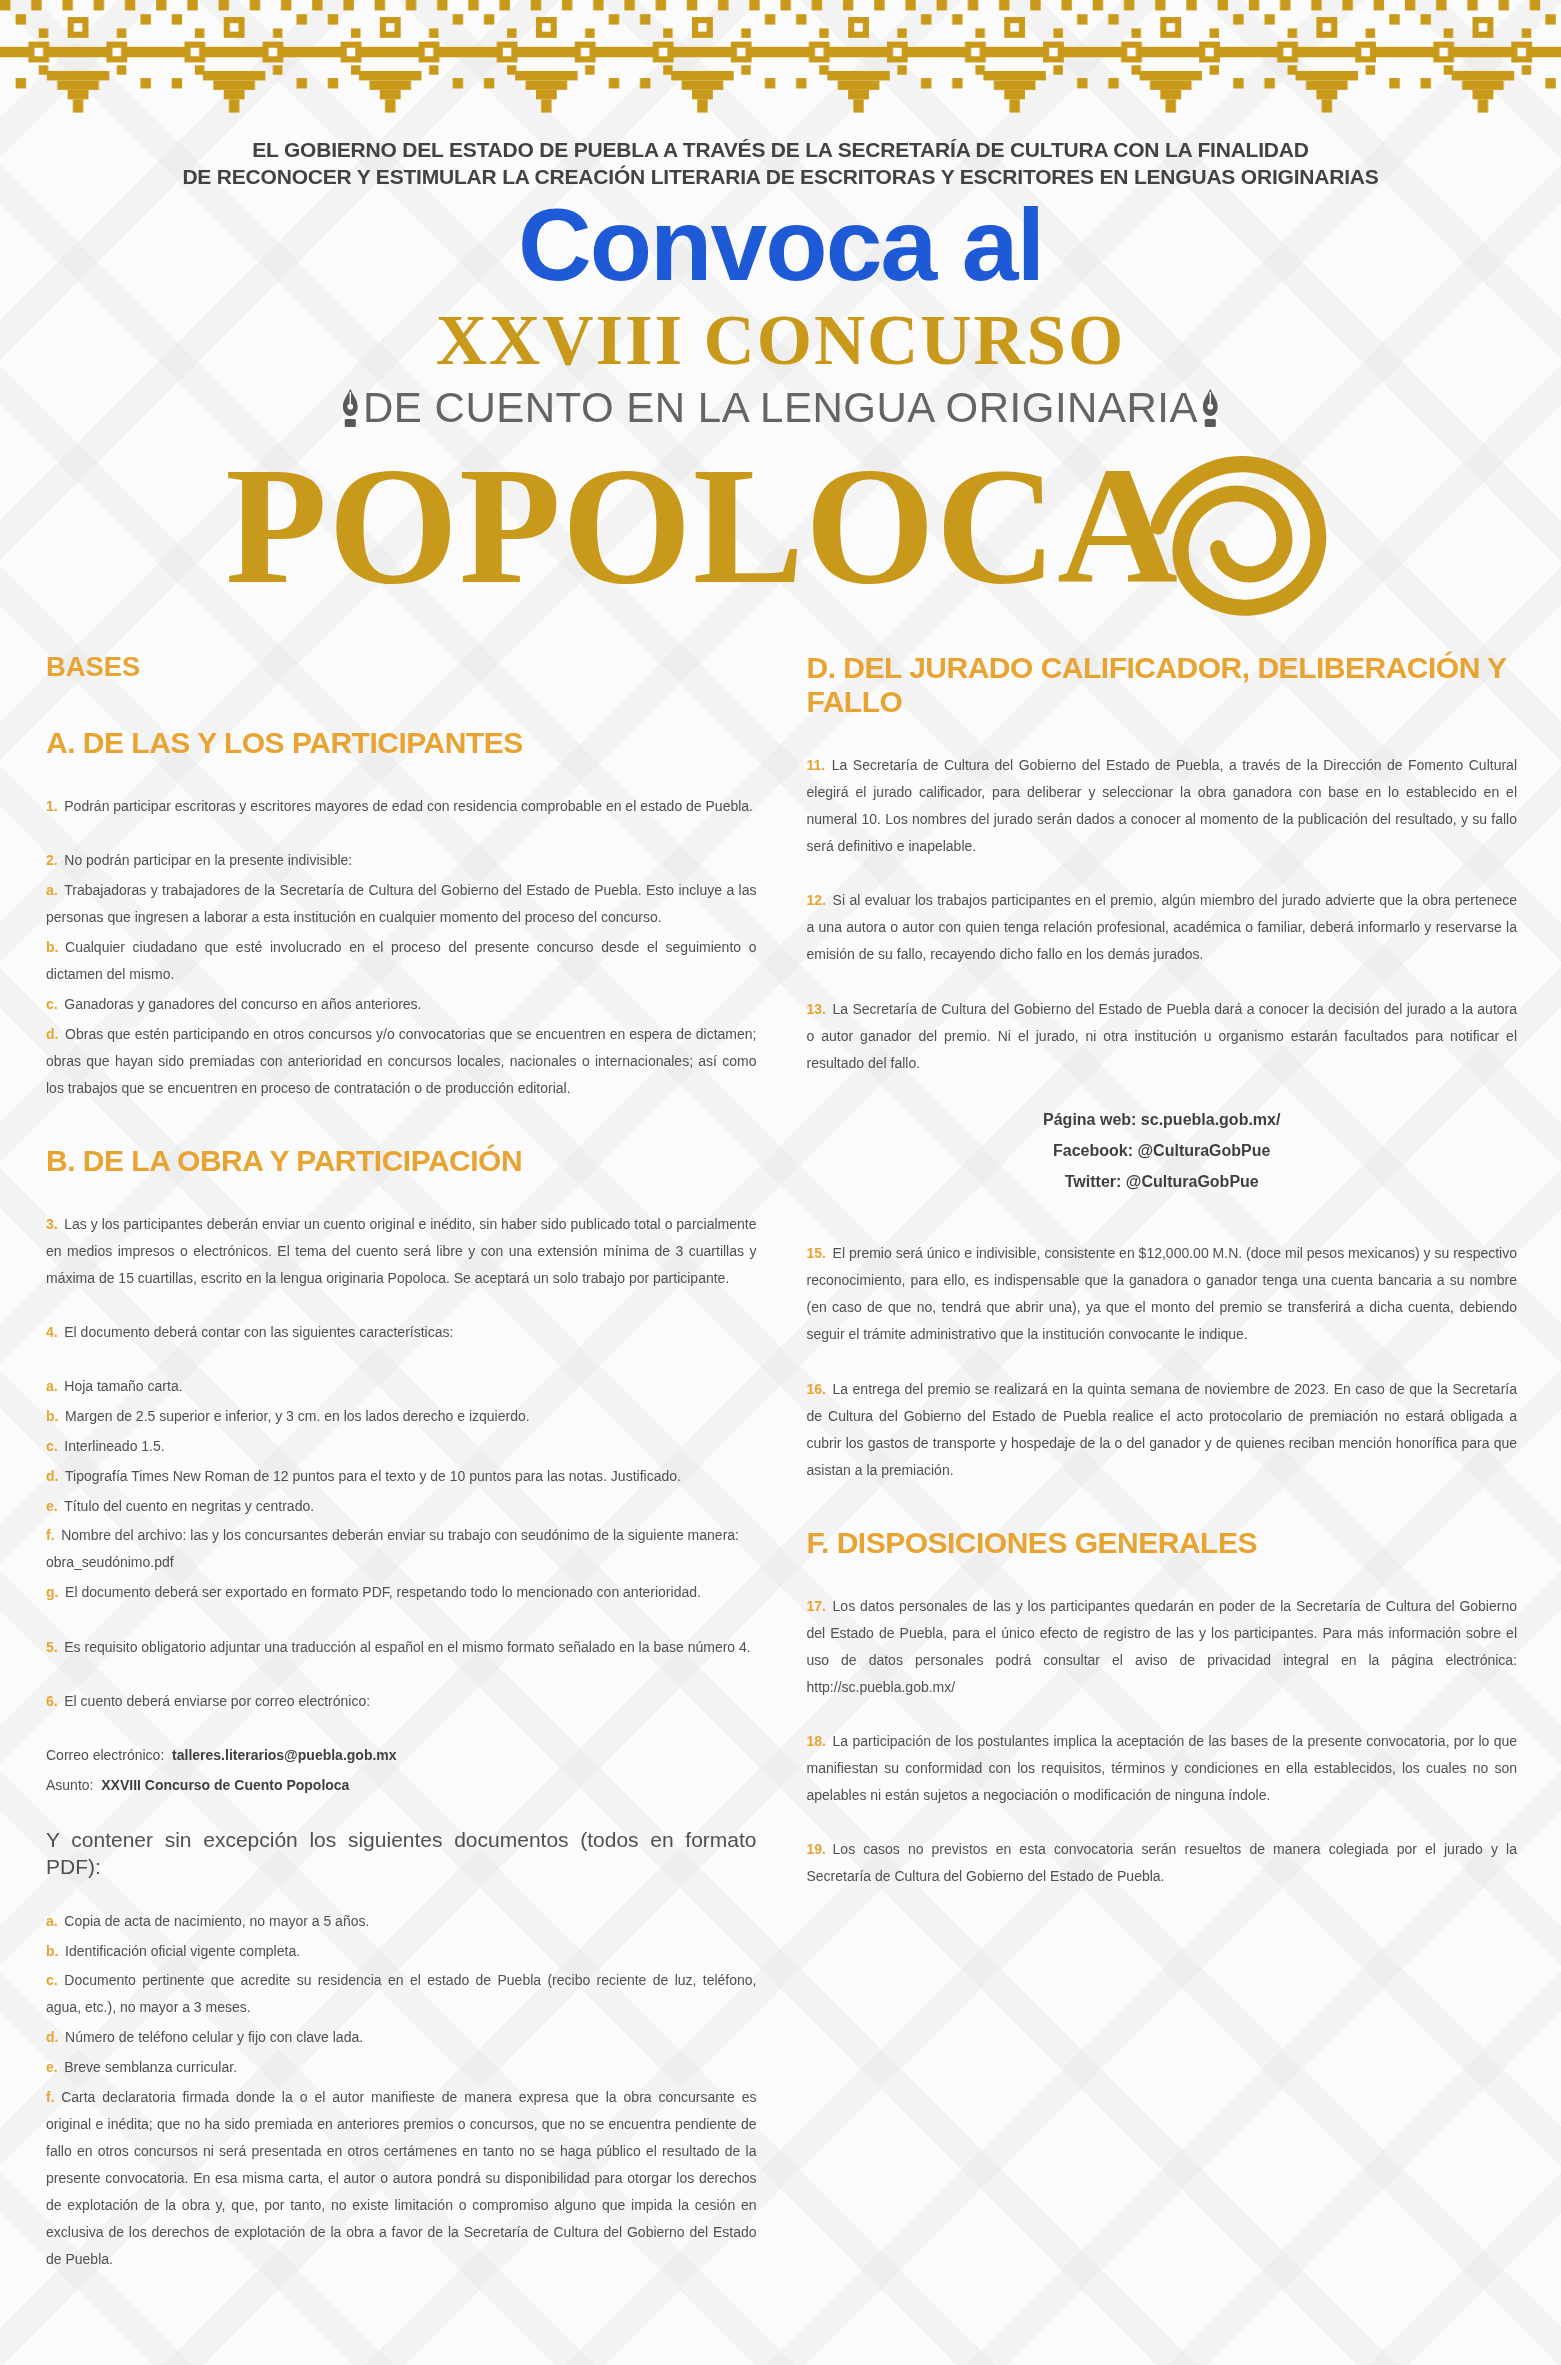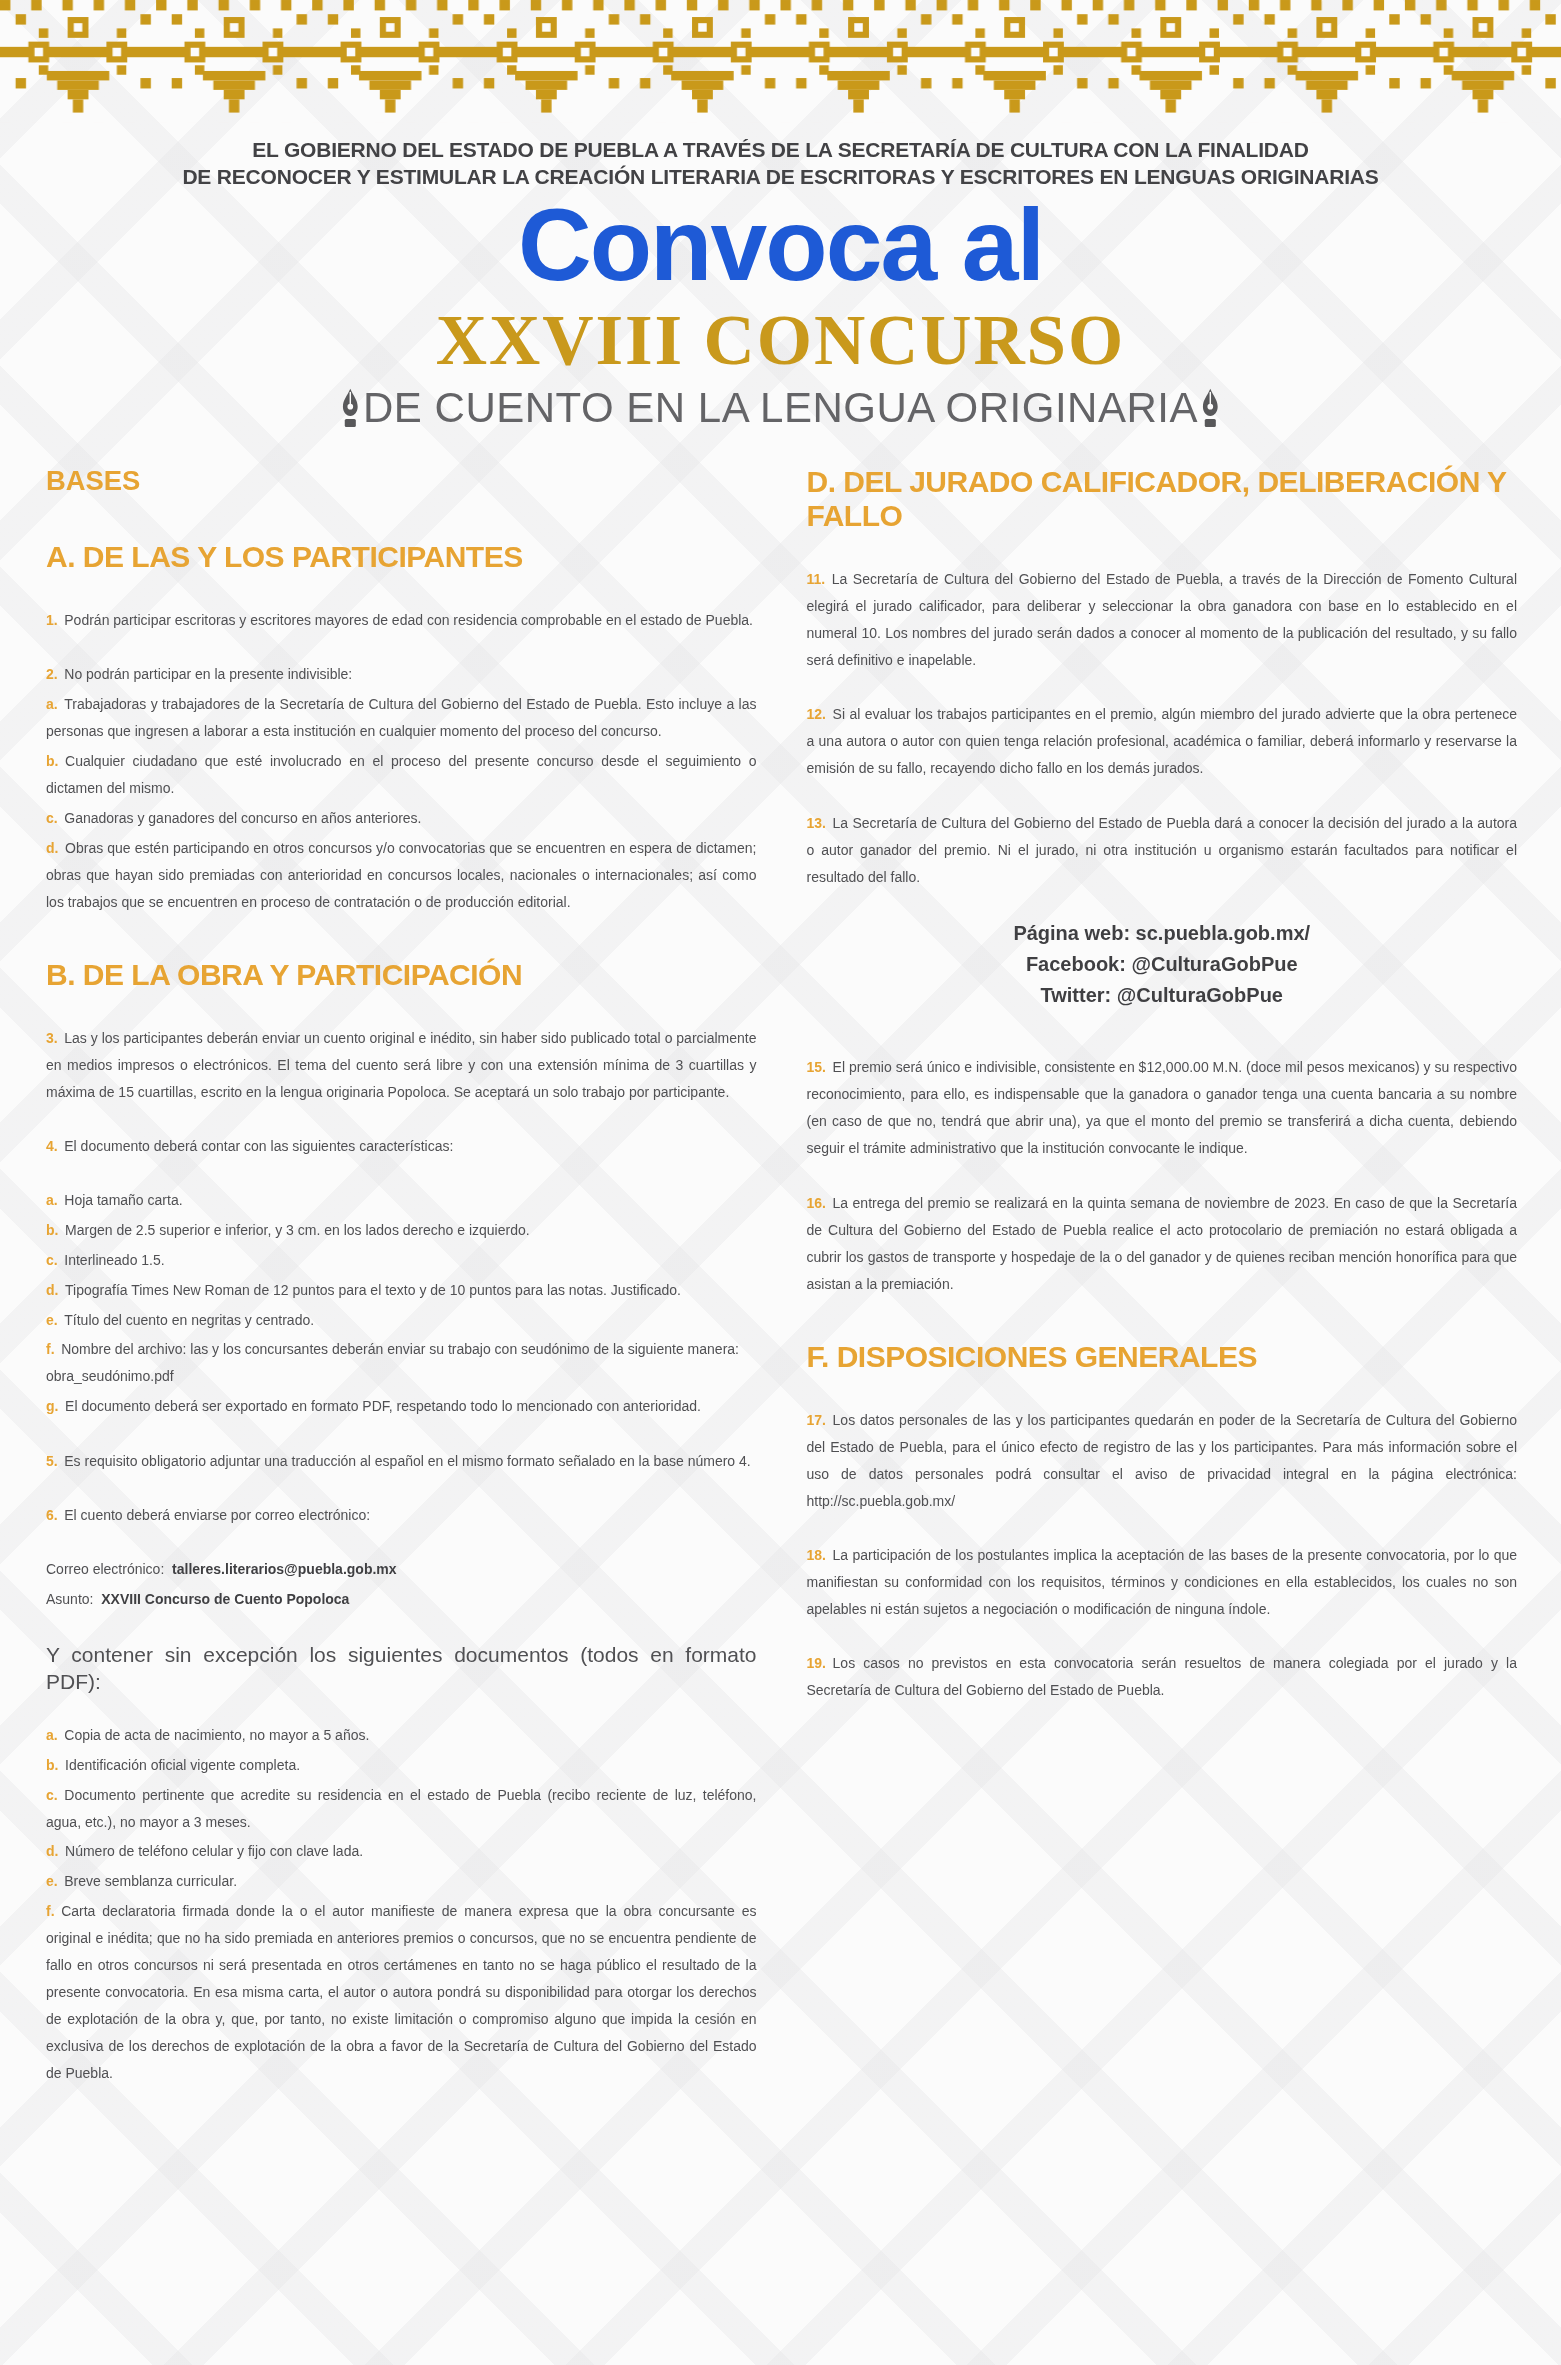--- a/index.html
+++ b/index.html
@@ -35,21 +35,21 @@
   .col{ flex:1; }
   .sec-h{ font-size:30px; font-weight:bold; letter-spacing:-0.5px; color:#E7A433; margin:42px 0 33px 0; }
   .sec-h.first{ margin-top:0; }
   .bases{ font-size:27.4px; font-weight:bold; color:#E7A433; margin-bottom:43px; }
   p.item{ font-size:14px; line-height:27px; margin-bottom:27.4px; text-align:justify; }
   p.item.tight{ margin-bottom:2.8px; }
   p.item.nojust{ text-align:left; }
   .mk{ color:#E7A433; font-weight:bold; padding-right:6.6px; }
   .bold{ font-weight:bold; color:#3F3F42; }
   .plain{ margin-bottom:27.4px; font-size:21px; line-height:27px; text-align:justify; }
-  .social{ text-align:center; font-weight:bold; color:#3F3F42; font-size:20px; line-height:31px; margin:15px 0 43px 0; }
+  .social{ text-align:center; font-weight:bold; color:#3F3F42; font-size:16px; line-height:31px; margin:15px 0 43px 0; }
 </style>
 </head>
 <body>
 
 <div class="page">
 
   <svg class="top-border" xmlns="http://www.w3.org/2000/svg" viewBox="0 0 3300 260" width="1561" height="123">
     <defs>
       <pattern id="emb" width="330" height="260" patternUnits="userSpaceOnUse">
         <g fill="#C9991A">
@@ -96,20 +96,26 @@
         <line x1="20" y1="6" x2="20" y2="26" stroke="#fbfbfb" stroke-width="2.4"></line>
         <circle cx="20" cy="30" r="4.6" fill="#fbfbfb"></circle>
         <rect x="11" y="50" width="18" height="13" rx="2.5" fill="#58585A"></rect>
       </svg>
       <span class="sub-title">DE CUENTO EN LA LENGUA ORIGINARIA</span>
       <svg class="nib" viewBox="0 0 40 66">
         <path d="M20,1 C15,13 8,19 8,30 C8,38 13,45 20,45 C27,45 32,38 32,30 C32,19 25,13 20,1 Z" fill="#58585A"></path>
         <line x1="20" y1="6" x2="20" y2="26" stroke="#fbfbfb" stroke-width="2.4"></line>
         <circle cx="20" cy="30" r="4.6" fill="#fbfbfb"></circle>
         <rect x="11" y="50" width="18" height="13" rx="2.5" fill="#58585A"></rect>
+      </svg>
+    </div>
+    <div class="popo-row">
+      <span class="popoloca">POPOLOCA</span>
+      <svg class="swirl" viewBox="0 0 420 390">
+        <path d="M14,180 C55,55 190,5 292,58 C378,103 410,215 352,298 C297,376 172,392 100,322 C44,267 56,160 138,118 C198,88 274,110 297,172 C316,222 293,276 241,288 C199,297 158,272 152,230" fill="none" stroke="#C9991C" stroke-width="37" stroke-linecap="round"></path>
       </svg>
     </div>
   </div>
 
   <div class="cols">
 
     <div class="col">
       <div class="bases">BASES</div>
 
       <div class="sec-h first">A. DE LAS Y LOS PARTICIPANTES</div>

